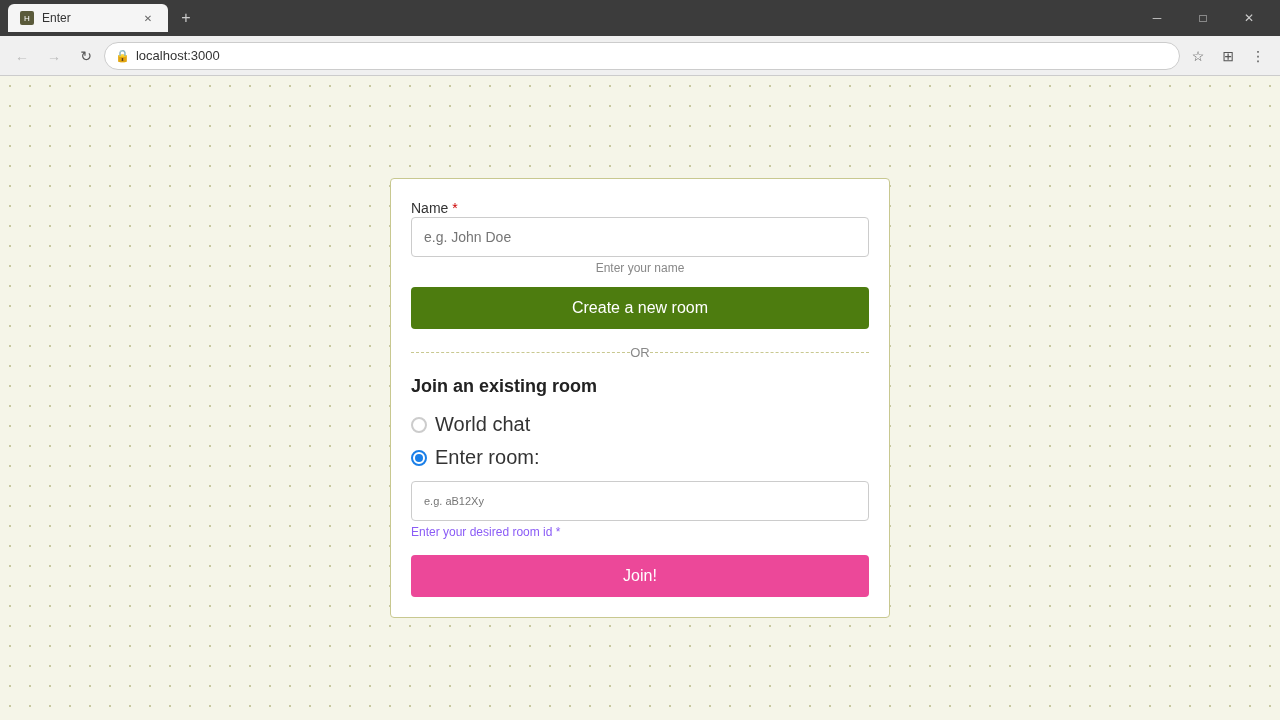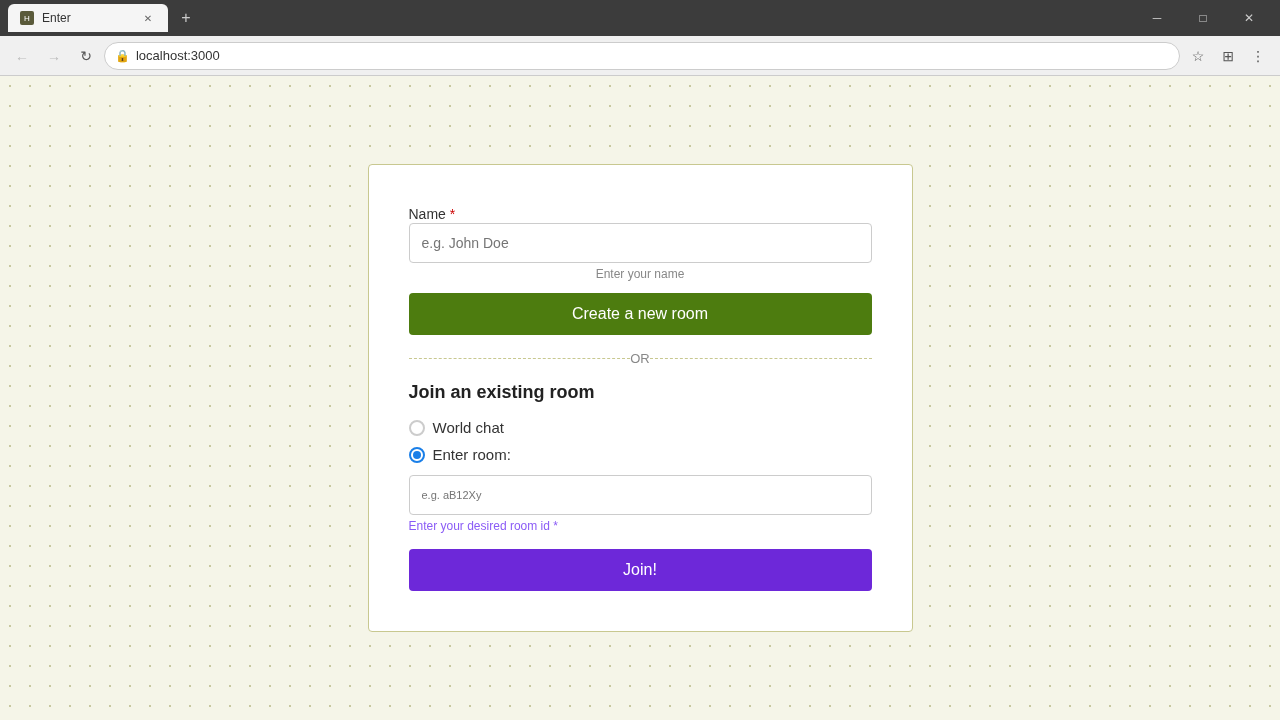--- a/index.html
+++ b/index.html
@@ -156,22 +156,22 @@
       display: flex;
       align-items: center;
       justify-content: center;
       height: calc(720px - 76px);
     }
 
     .form-card {
       background: white;
       border: 1px solid #c8c890;
       border-radius: 4px;
-      padding: 40px;
-      width: 545px;
+      padding: 20px;
+      width: 500px;
     }
 
     .field-label {
       font-size: 14px;
       color: #333;
       margin-bottom: 8px;
       font-weight: normal;
     }
 
     .field-label .required {
@@ -240,21 +240,21 @@
       display: flex;
       flex-direction: column;
       gap: 10px;
       margin-bottom: 12px;
     }
 
     .radio-item {
       display: flex;
       align-items: center;
       gap: 8px;
-      font-size: 15px;
+      font-size: 20px;
       color: #333;
       text-align: center;
     }
 
     .radio-btn {
       width: 16px;
       height: 16px;
       border-radius: 50%;
       border: 2px solid #ccc;
       background: white;
@@ -292,21 +292,21 @@
 
     .room-id-hint {
       font-size: 12px;
       color: #8b5cf6;
       margin-bottom: 16px;
     }
 
     .join-btn {
       width: 100%;
       height: 42px;
-      background: #6d28d9;
+      background: #ec4899;
       color: white;
       border: none;
       border-radius: 4px;
       font-size: 16px;
       cursor: pointer;
     }
   </style>
 </head>
 <body>
 

